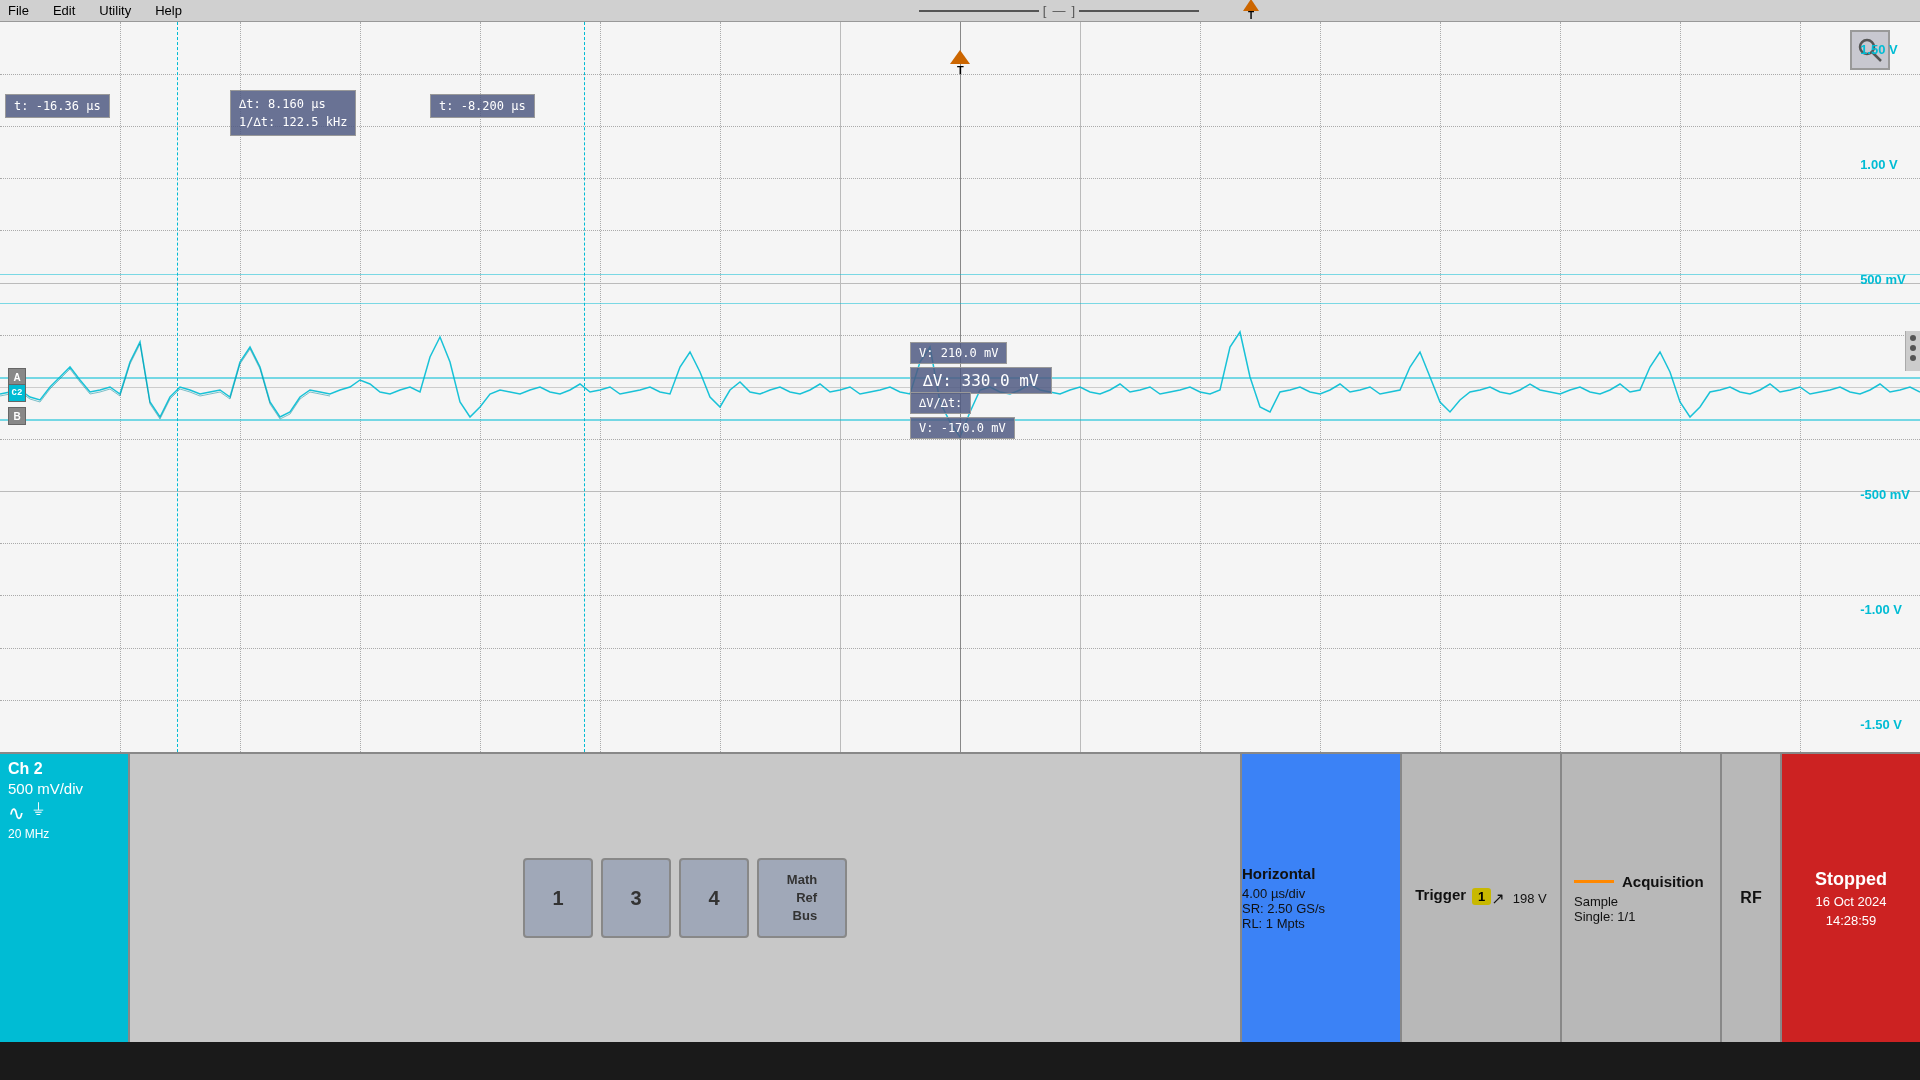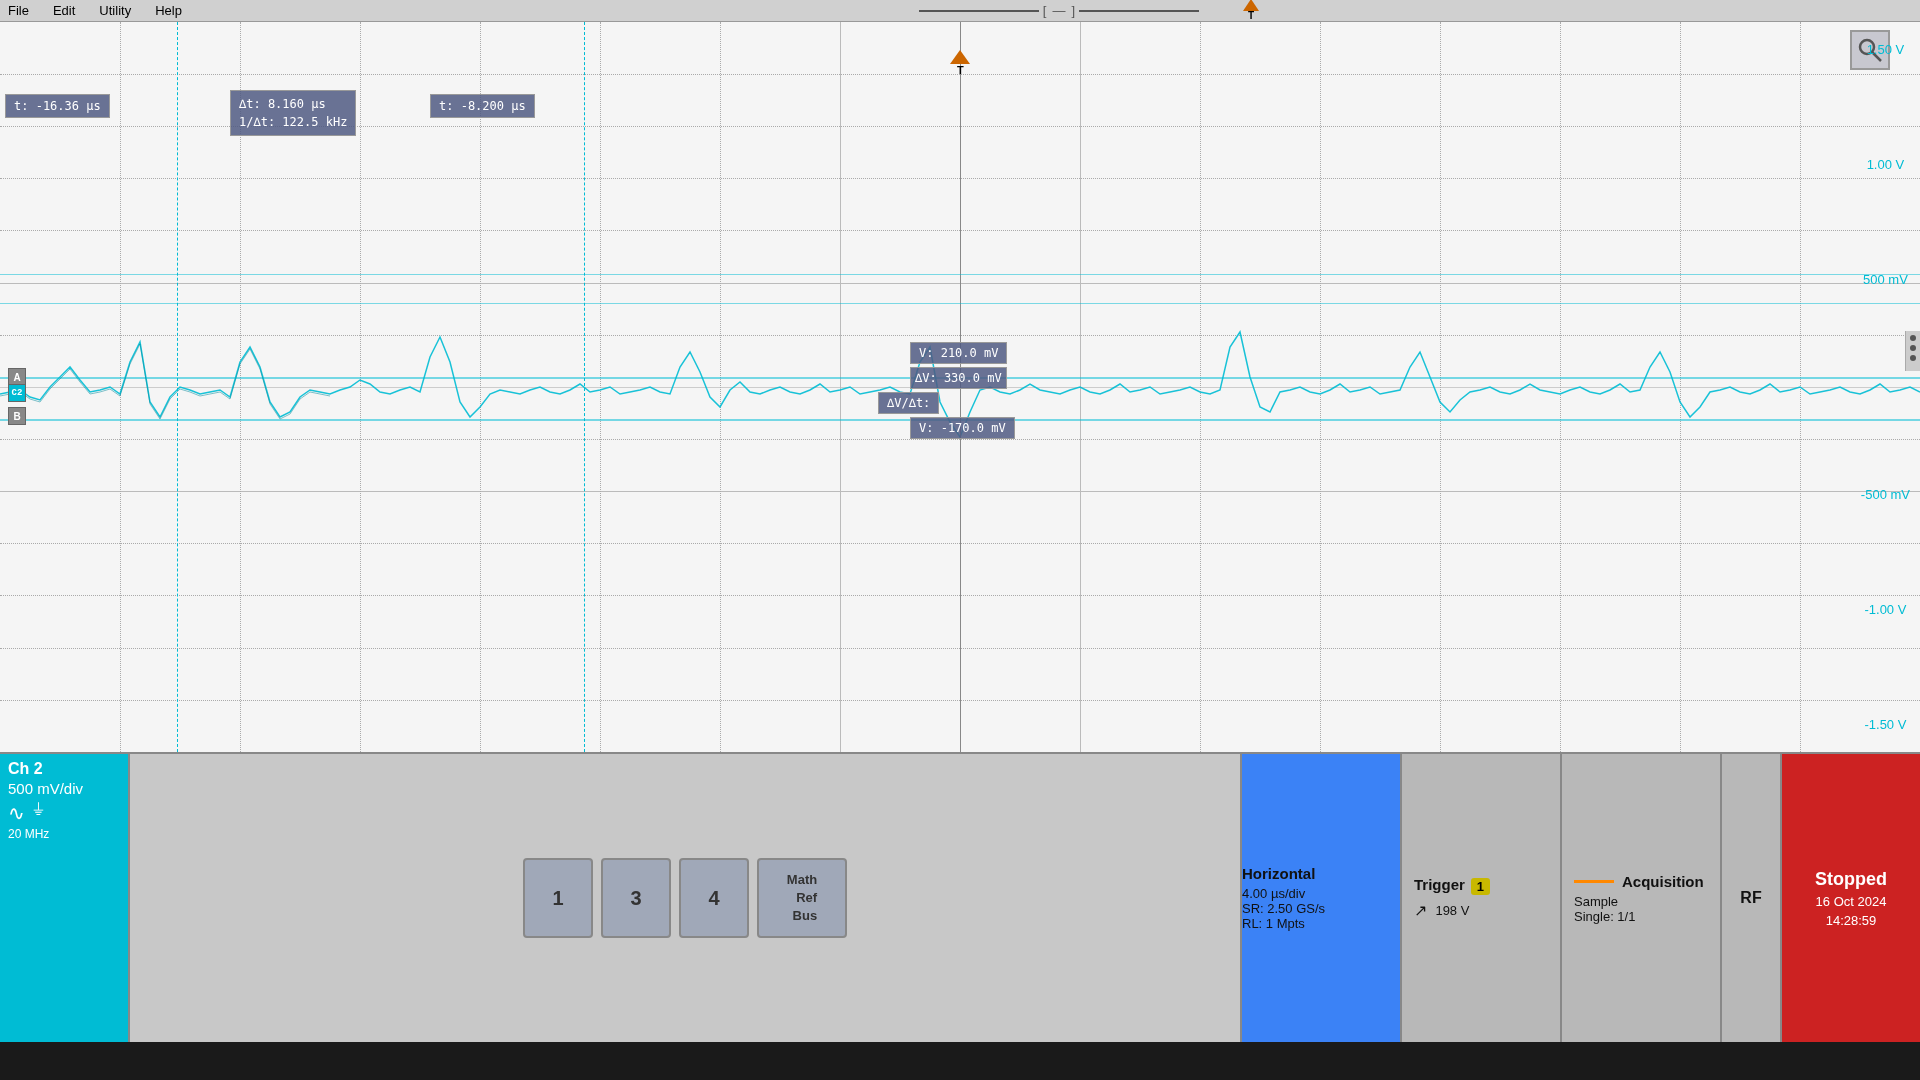--- a/index.html
+++ b/index.html
@@ -69,21 +69,22 @@
       top: 0;
       height: 100%;
       display: flex;
       flex-direction: column;
       justify-content: space-between;
       padding: 20px 0;
     }
     .voltage-label {
       color: #00bcd4;
       font-size: 13px;
-      text-align: center;
+      text-align: left;
+      font-weight: bold;
     }
 
     
     .cursor-box {
       position: absolute;
       background: rgba(80, 90, 130, 0.85);
       color: #fff;
       font-size: 12px;
       padding: 3px 8px;
       border: 1px solid #999;
@@ -275,21 +276,21 @@
       color: #111;
     }
 
     
     .trigger-panel {
       min-width: 160px;
       background: #b8b8b8;
       border-left: 2px solid #888;
       padding: 8px 12px;
       display: flex;
-      flex-direction: column;
+      flex-direction: row;
       justify-content: center;
     }
     .trigger-num-badge {
       display: inline-block;
       background: #c8b800;
       color: #000;
       font-size: 13px;
       font-weight: bold;
       padding: 1px 6px;
       border-radius: 3px;
@@ -485,24 +486,24 @@
     <div>1/∆t: 122.5 kHz</div>
   </div>
 
   <div class="cursor-box" style="top: 72px; left: 430px; font-size: 12px; padding: 4px 8px;">
     <span>t:  -8.200 µs</span>
   </div>
 
   <div class="cursor-box" style="top: 320px; left: 910px; font-size: 12px; padding: 3px 8px;">
     <span>V:    210.0 mV</span>
   </div>
-  <div class="cursor-box" style="top: 345px; left: 910px; font-size: 12px; padding: 3px 4px;">
+  <div class="cursor-box" style="top: 345px; left: 910px; font-size: 16px; padding: 3px 12px;">
     <span>∆V:     330.0 mV</span>
   </div>
-  <div class="cursor-box" style="top: 370px; left: 878px; font-size: 12px; padding: 3px 8px;">
+  <div class="cursor-box" style="top: 370px; left: 910px; font-size: 12px; padding: 3px 8px;">
     <span>∆V/∆t:</span>
   </div>
   <div class="cursor-box" style="top: 395px; left: 910px; font-size: 12px; padding: 3px 8px;">
     <span>V:   -170.0 mV</span>
   </div>
 
   <div class="ch-label" style="top: 346px; left: 8px;">
     <div class="ch-label-box" style="background: #888; font-size:10px;">
       <span>A</span>
     </div>

